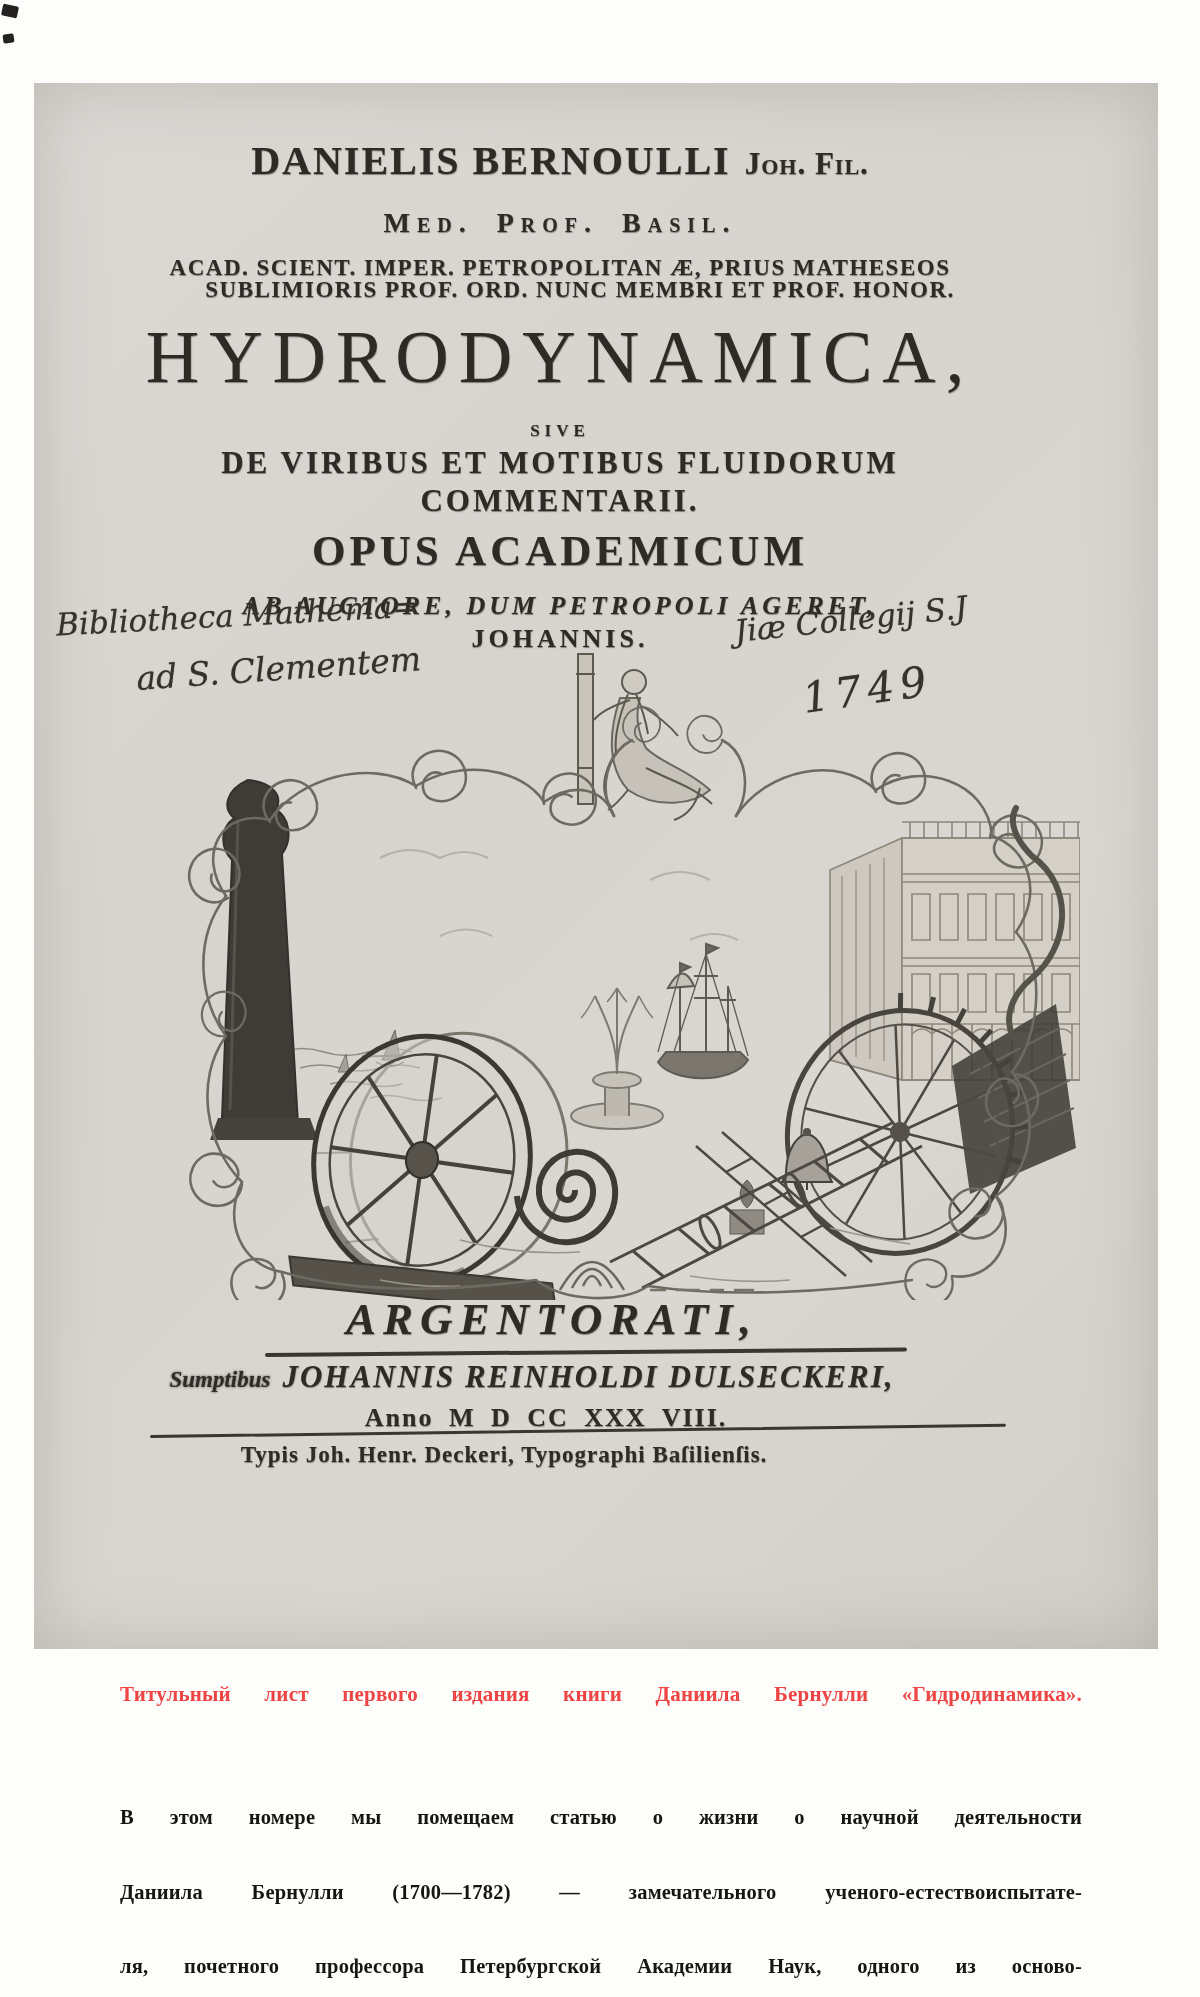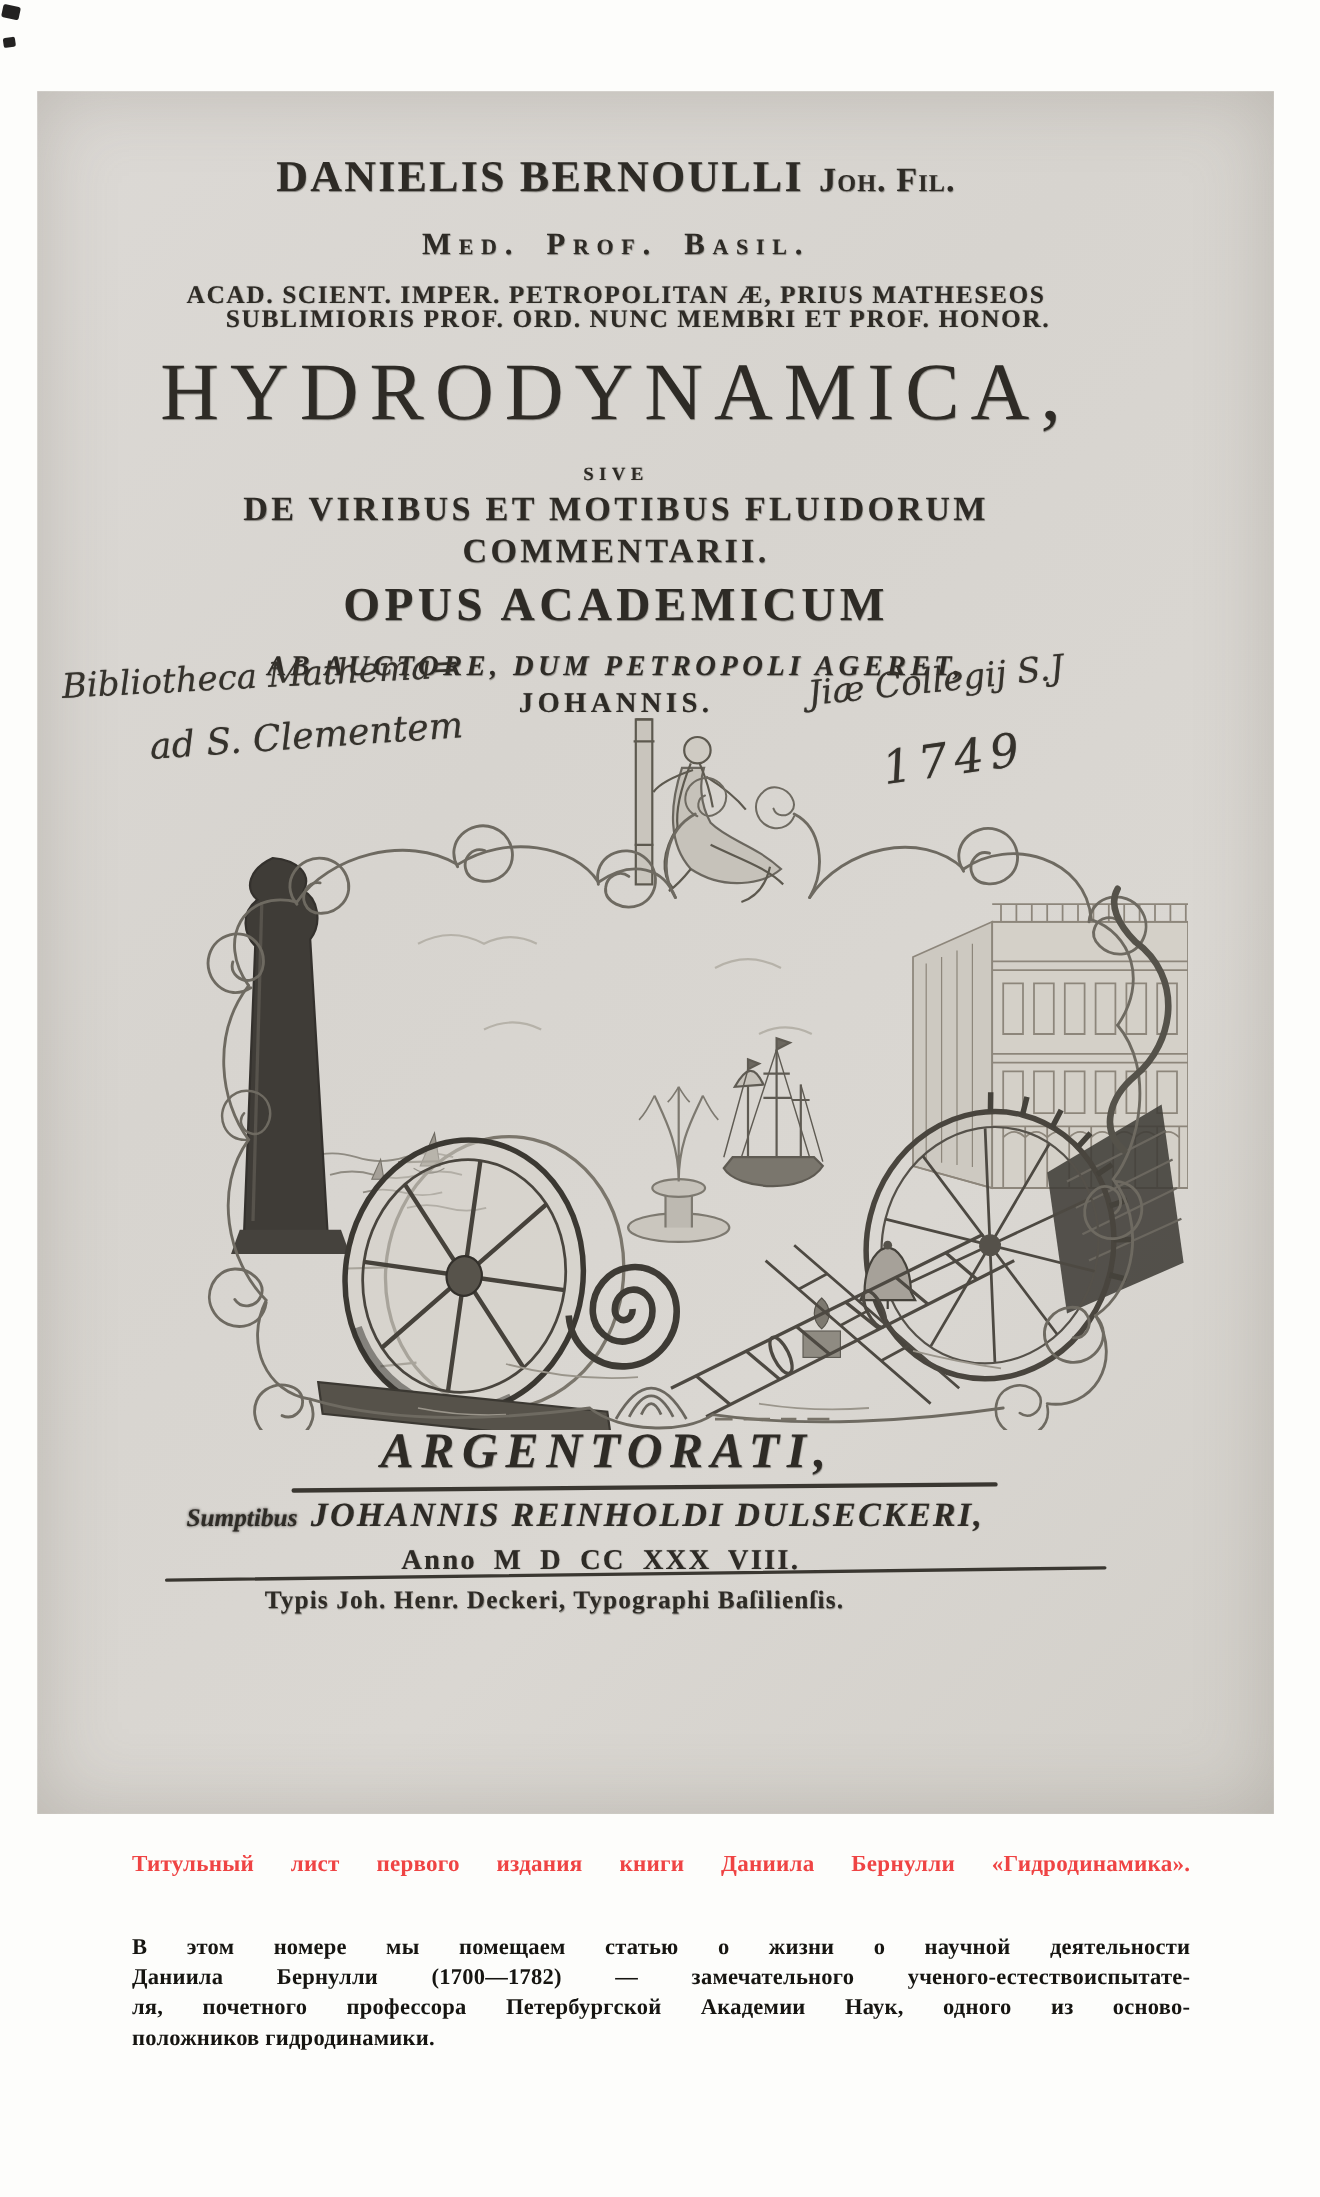--- a/index.html
+++ b/index.html
@@ -46,21 +46,21 @@
   .rule2{left:116px;top:1352px;width:856px;height:3px;transform:rotate(-0.75deg);}
   .joh{top:1276px;font-size:31px;font-weight:bold;letter-spacing:2px;transform:translateX(-28px);font-style:italic;}
   .joh .sumpt{font-size:23px;letter-spacing:0;margin-right:12px;text-shadow:0 0 2.5px rgba(40,37,32,.9);}
   .anno{top:1320px;font-size:26px;font-weight:bold;letter-spacing:2px;word-spacing:7px;transform:translateX(-14px);}
   .typis{top:1359px;font-size:23px;font-weight:bold;letter-spacing:1px;transform:translateX(-56px);}
   
   .ru-caption{position:absolute;left:120px;top:1682px;width:962px;font-size:21px;font-weight:bold;
     color:#ef4444;text-align:justify;text-align-last:justify;letter-spacing:.2px;}
   .ru-para{position:absolute;left:120px;top:1757px;width:962px;font-size:20.5px;font-weight:bold;
     color:#161511;line-height:27.5px;letter-spacing:.2px;}
-  .ru-line{text-align:justify;text-align-last:justify;}
+  .ru-line{text-align:justify;text-align-last:justify;margin-top:47px;}
   .ru-line.last{text-align-last:left;}
 </style>
 </head>
 <body>
 
 <div>
   <div class="mark m1"></div>
   <div class="mark m2"></div>
 
   <div class="photo">

